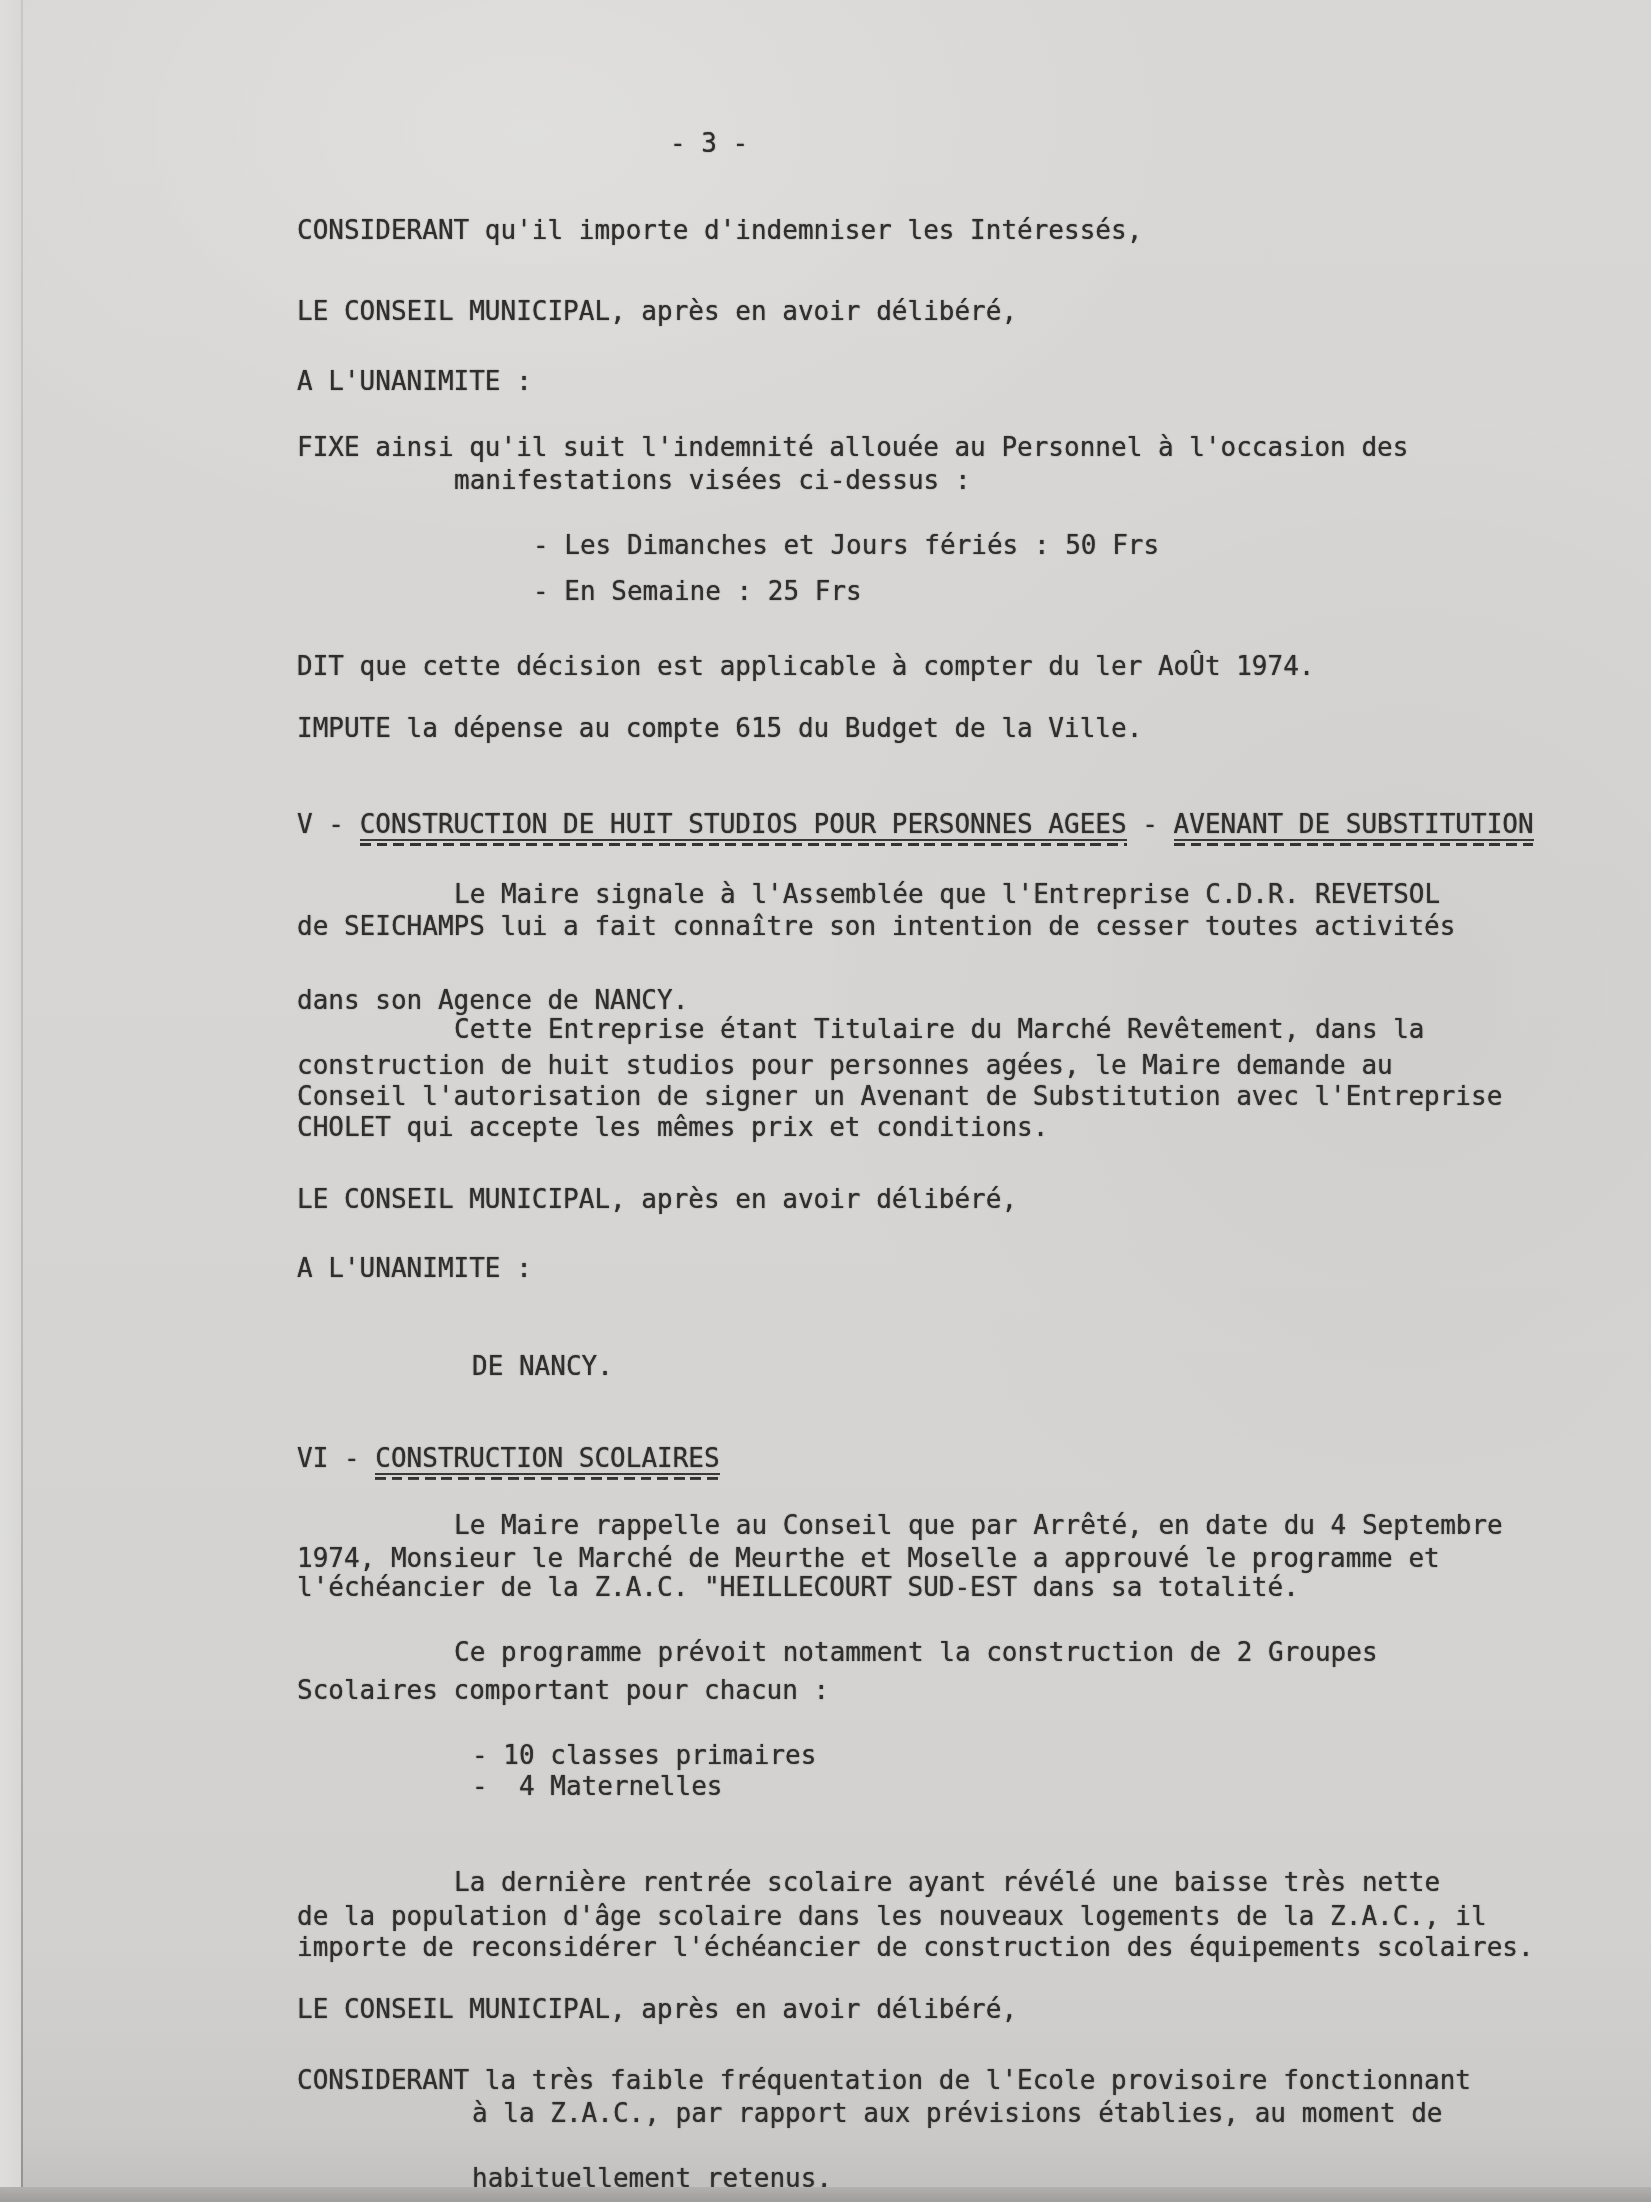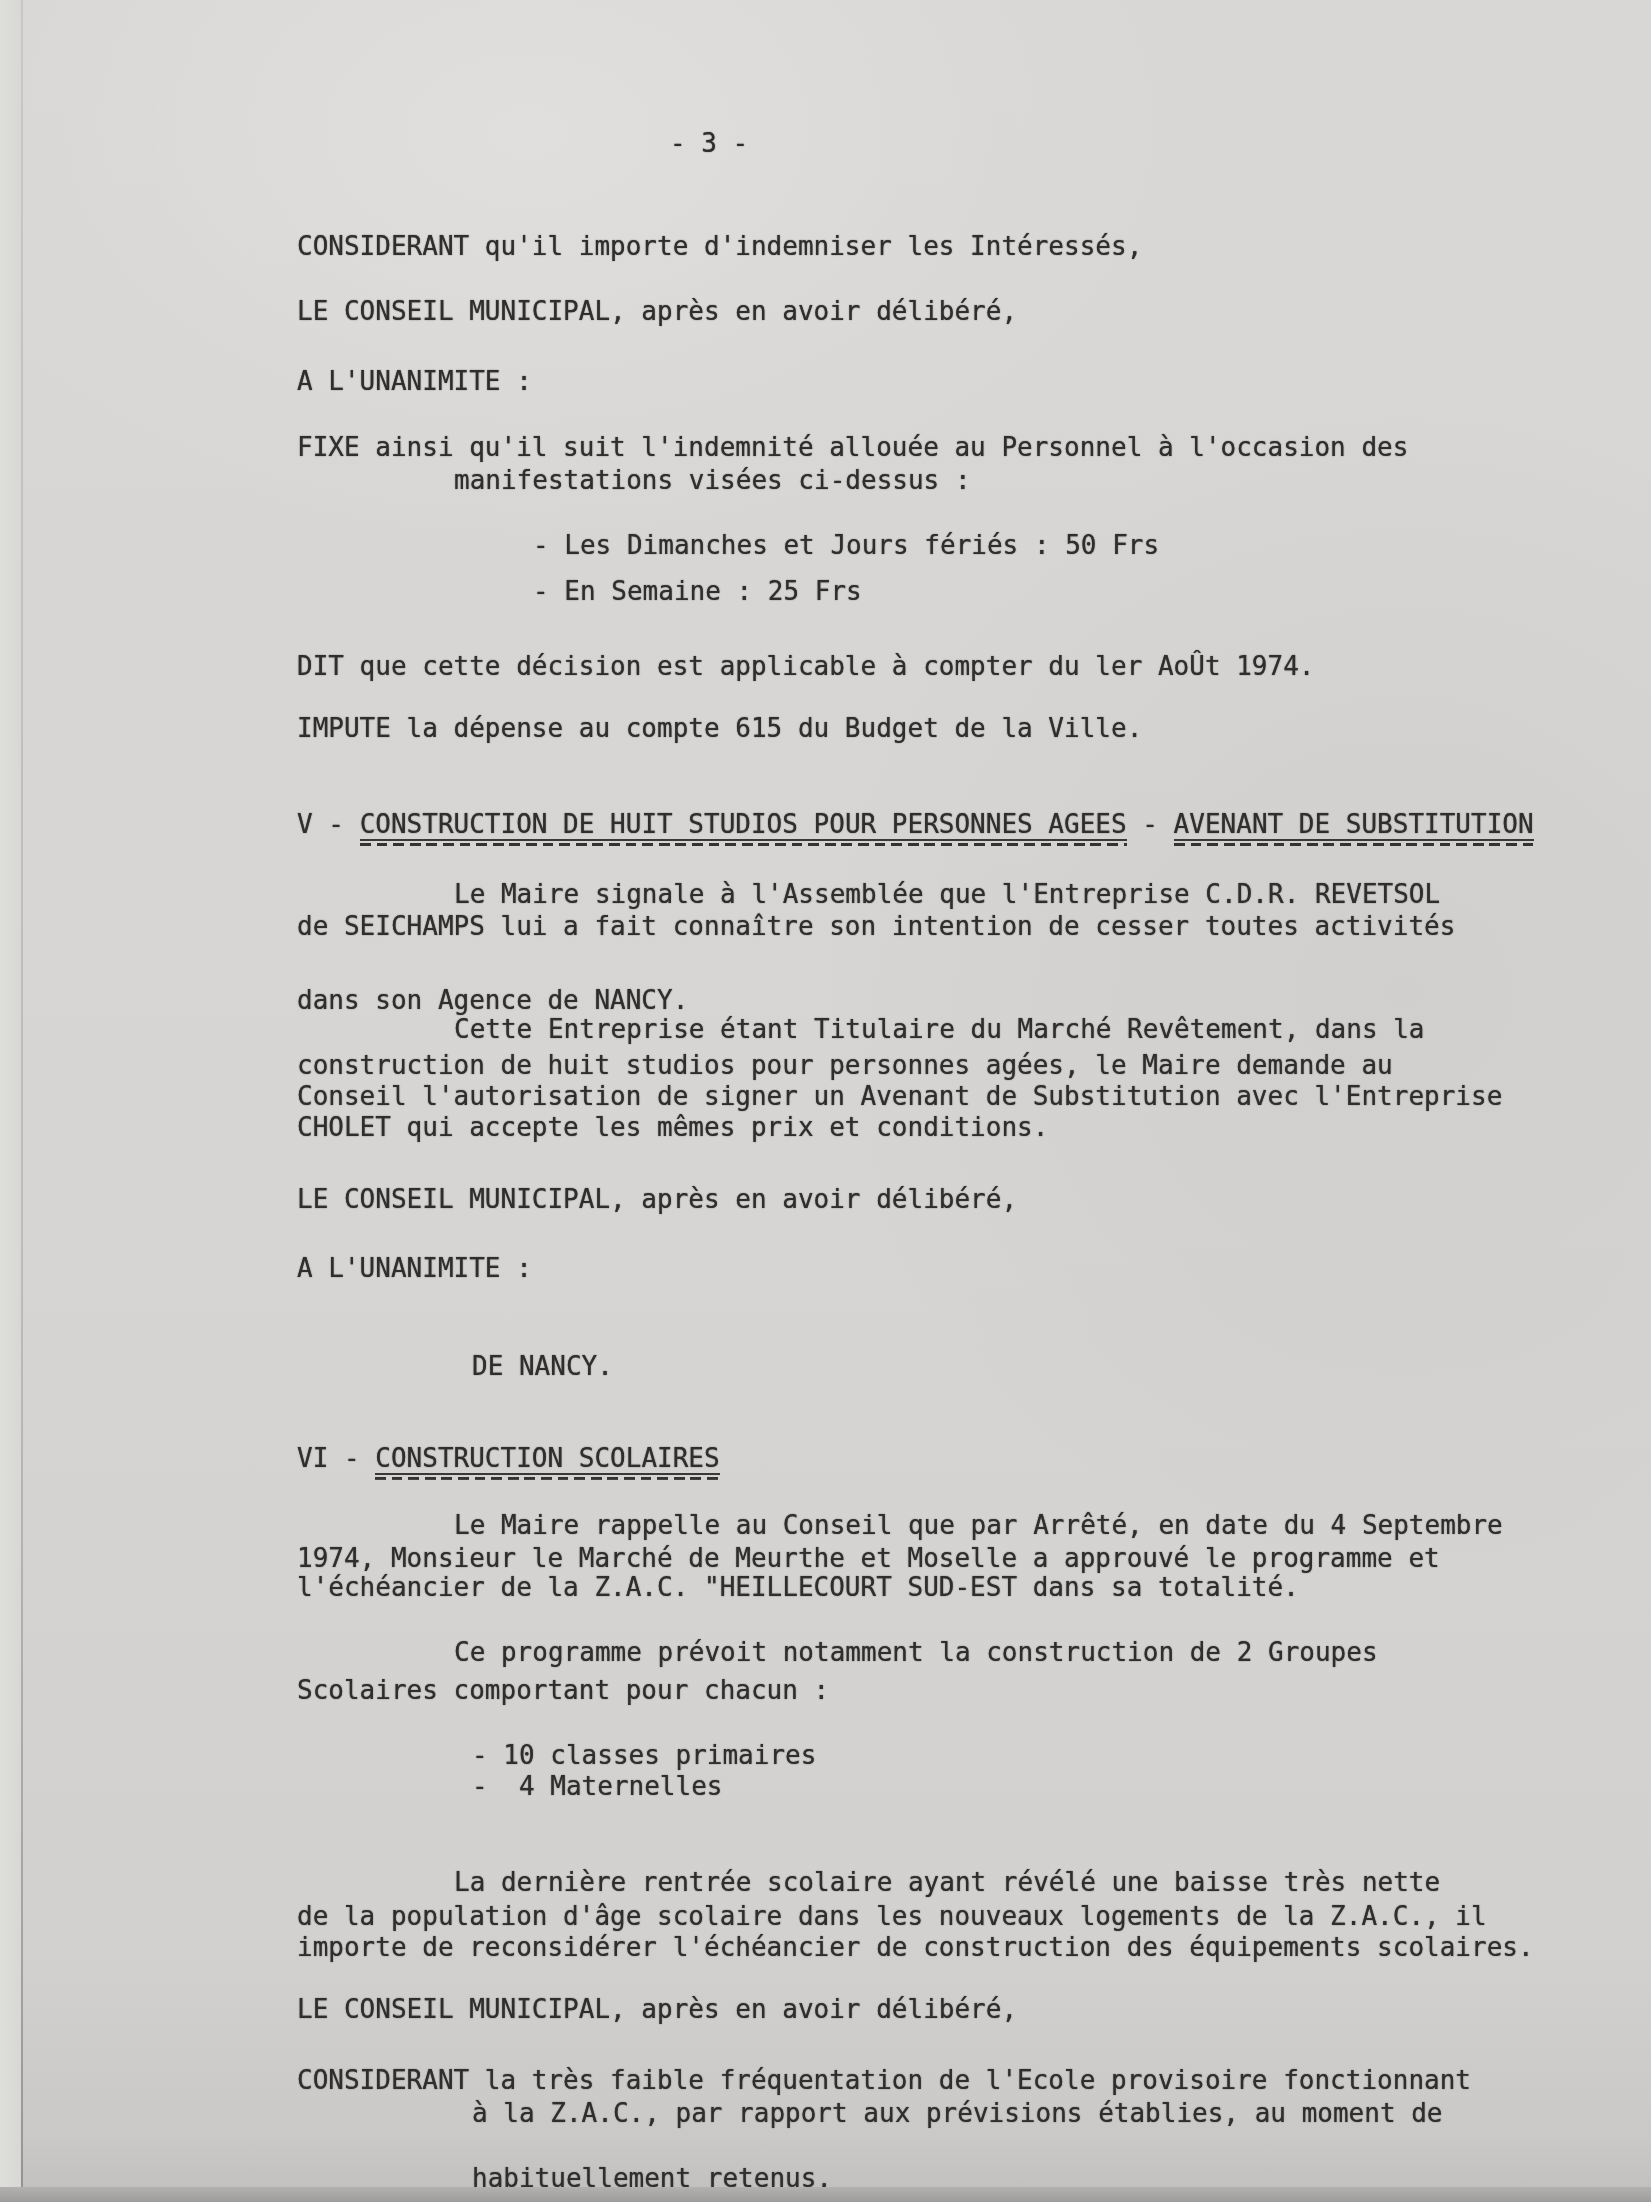--- a/index.html
+++ b/index.html
@@ -52,21 +52,21 @@
 </style>
 </head>
 <body>
 
 <div class="page">
   <div class="edge-left"></div>
   <div class="crease"></div>
 
   <div class="ln pagenum" style="top:127px">- 3 -</div>
 
-  <div class="ln l0" style="top:230px">CONSIDERANT qu'il importe d'indemniser les Intéressés,</div>
+  <div class="ln l0" style="top:214px">CONSIDERANT qu'il importe d'indemniser les Intéressés,</div>
   <div class="ln l0" style="top:295px">LE CONSEIL MUNICIPAL, après en avoir délibéré,</div>
   <div class="ln l0" style="top:365px">A L'UNANIMITE :</div>
   <div class="ln l0" style="top:431px">FIXE ainsi qu'il suit l'indemnité allouée au Personnel à l'occasion des</div>
   <div class="ln l1" style="top:464px">manifestations visées ci-dessus :</div>
   <div class="ln l3" style="top:529px">- Les Dimanches et Jours fériés : 50 Frs</div>
   <div class="ln l3" style="top:575px">- En Semaine : 25 Frs</div>
   <div class="ln l0" style="top:650px">DIT que cette décision est applicable à compter du ler AoÛt 1974.</div>
   <div class="ln l0" style="top:712px">IMPUTE la dépense au compte 615 du Budget de la Ville.</div>
 
   <div class="ln l1" style="top:878px">Le Maire signale à l'Assemblée que l'Entreprise C.D.R. REVETSOL</div>

